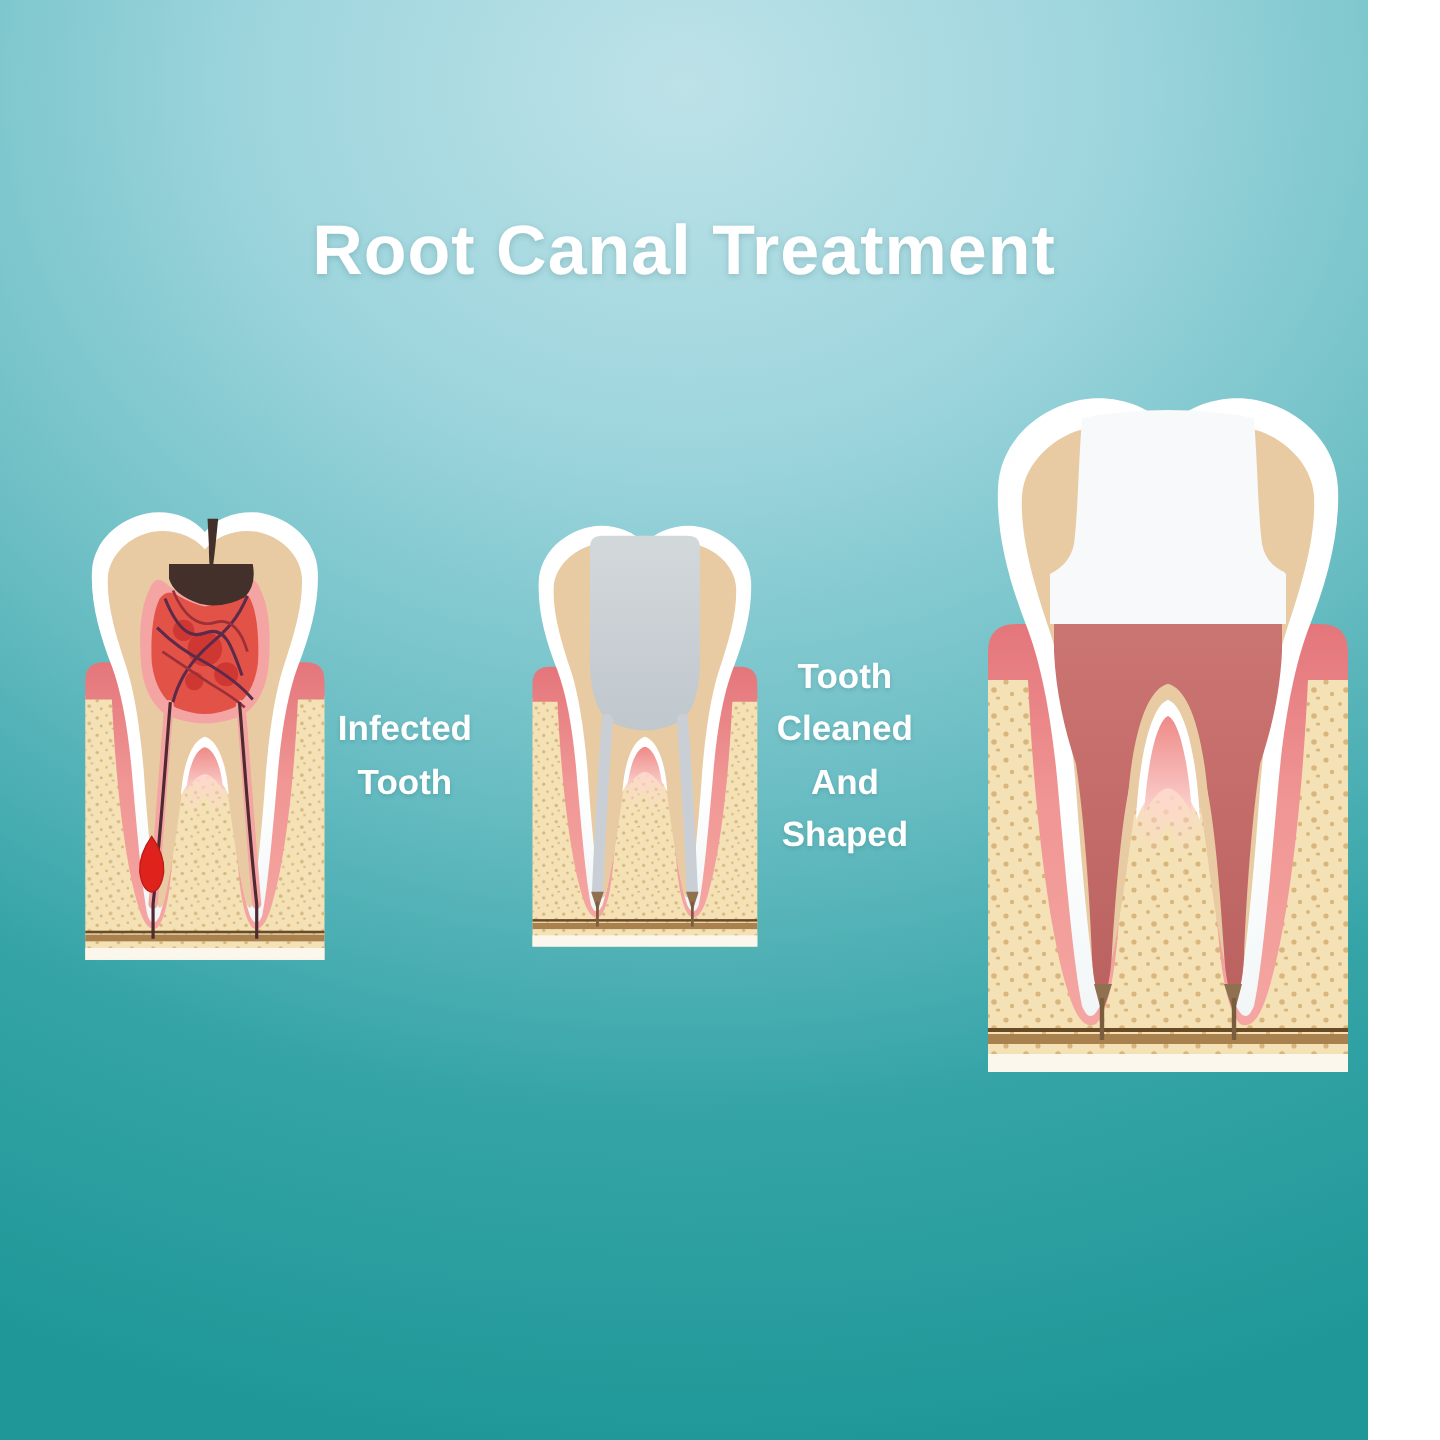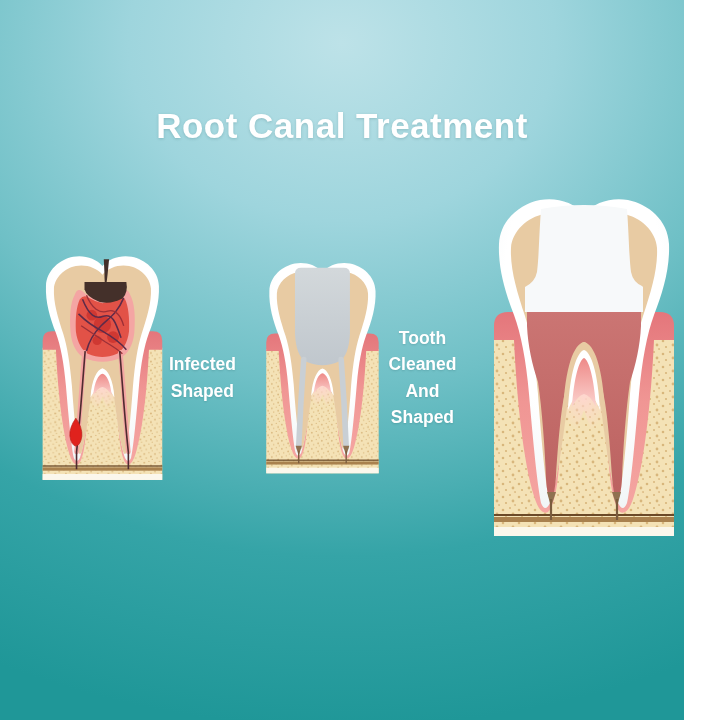--- a/index.html
+++ b/index.html
@@ -119,21 +119,21 @@
           <path d="M74,148 C70,195 67,245 61,300 L61,326" stroke="#4f2a30" stroke-width="2.4" fill="none"></path>
           <path d="M126,148 C130,195 133,245 139,300 L139,326" stroke="#4f2a30" stroke-width="2.4" fill="none"></path>
           <path d="M60,249 Q70,263 69,276 Q67,290 60,291 Q53,290 51,276 Q50,263 60,249 Z" fill="#e0221d" stroke="#b91b18" stroke-width="1"></path>
           <path d="M102,10 L110,10 L108,30 Q106,48 105,53 Q103,48 103,30 Z" fill="#44302a"></path>
           <path d="M73,44 L136,44 Q139,60 130,69 Q113,78 96,74 Q76,67 73,55 Z" fill="#44302a"></path>
           <path d="M82,218 C84,190 92,176 100,174 C108,176 116,190 118,218 Q109,200 100,199 Q91,200 82,218 Z" fill="#ffffff"></path>
           <path d="M86,215 C88,194 94,183 100,182 C106,183 112,194 114,215 Q107,203 100,202 Q93,203 86,215 Z" fill="url(#dp0)"></path>
         </svg>
       <figcaption>
         <span>Infected</span>
-        <span>Shaped</span>
+        <span>Tooth</span>
       </figcaption>
     </figure>
 
     <figure class="stage">
       <svg viewBox="0 0 200 350">
           <defs>
     <pattern id="spk1" width="16" height="13" patternUnits="userSpaceOnUse">
       <circle cx="3" cy="4" r="1.3" fill="#d8b67c"></circle>
       <circle cx="10" cy="2" r="1.0" fill="#d8b67c"></circle>
       <circle cx="13" cy="8" r="1.4" fill="#d8b67c"></circle>

